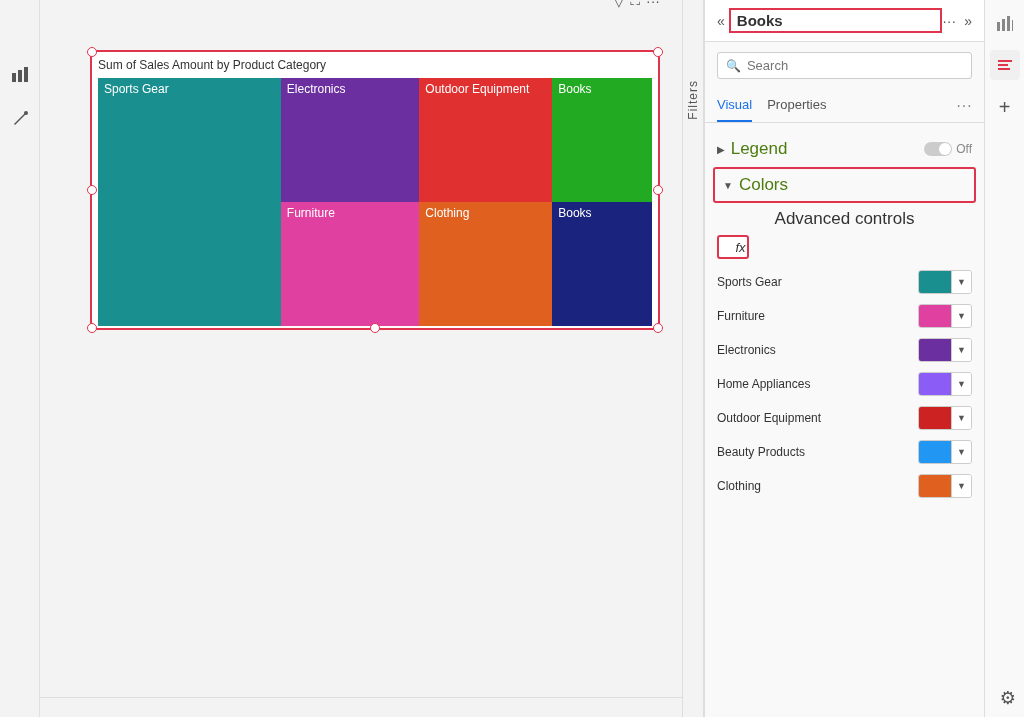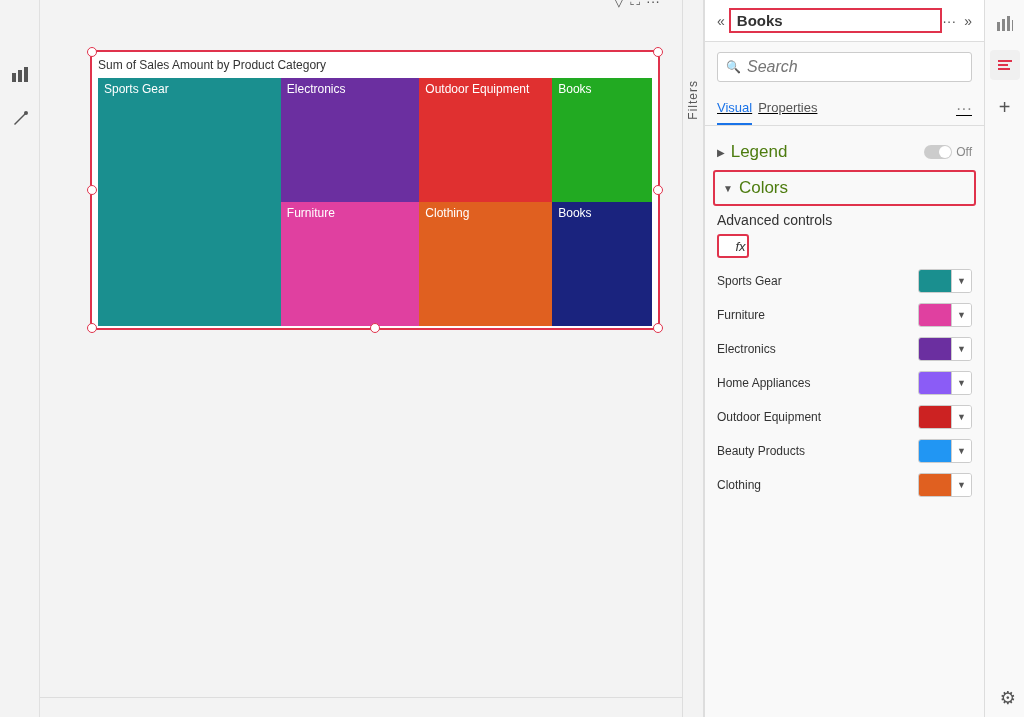--- a/index.html
+++ b/index.html
@@ -191,35 +191,33 @@
       padding: 5px 8px;
       gap: 6px;
     }
     .search-icon {
       color: #888;
       font-size: 12px;
     }
     .search-input {
       border: none;
       outline: none;
-      font-size: 16px;
+      font-size: 13px;
       color: #555;
       flex: 1;
       background: transparent;
-      font-style: italic;
     }
 
     
     .panel-tabs {
       display: flex;
       align-items: center;
       padding: 0 12px;
       border-bottom: 1px solid #ddd;
-      gap: 6px;
-      text-decoration: underline;
+      gap: 15px;
     }
     .tab {
       padding: 8px 0;
       font-size: 13px;
       color: #555;
       cursor: pointer;
       border-bottom: 2px solid transparent;
     }
     .tab.active {
       color: #1a73e8;
@@ -304,23 +302,24 @@
       cursor: pointer;
       font-size: 9px;
       color: #555;
     }
 
     
     .advanced-controls {
       padding: 6px 12px;
     }
     .advanced-label {
-      font-size: 14px;
+      font-size: 17px;
       color: #333;
       margin-bottom: 6px;
+      text-align: center;
     }
     .fx-button {
       display: inline-flex;
       align-items: center;
       justify-content: center;
       width: 32px;
       height: 24px;
       border: 2px solid #e0334c;
       border-radius: 3px;
       font-size: 13px;

